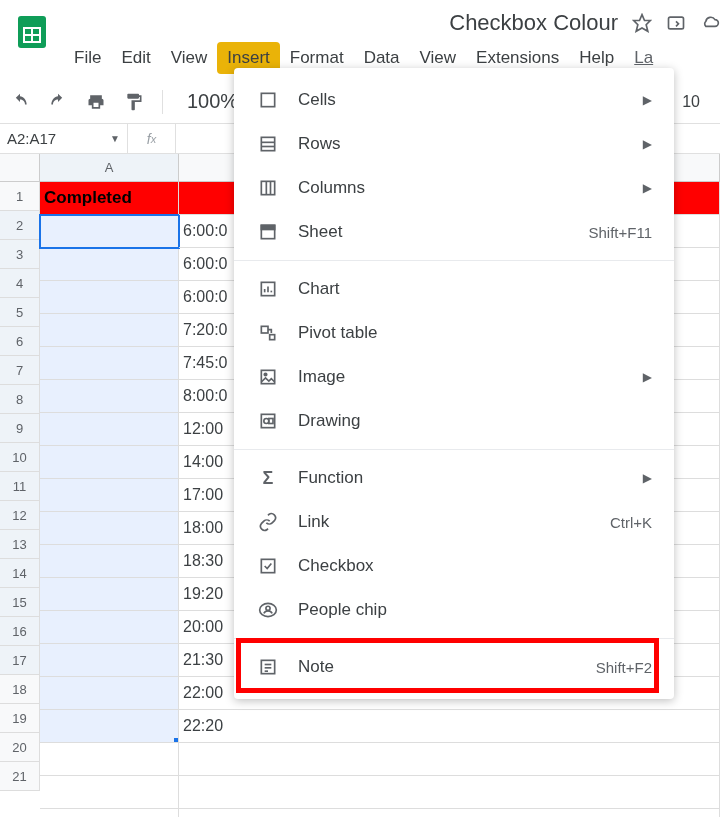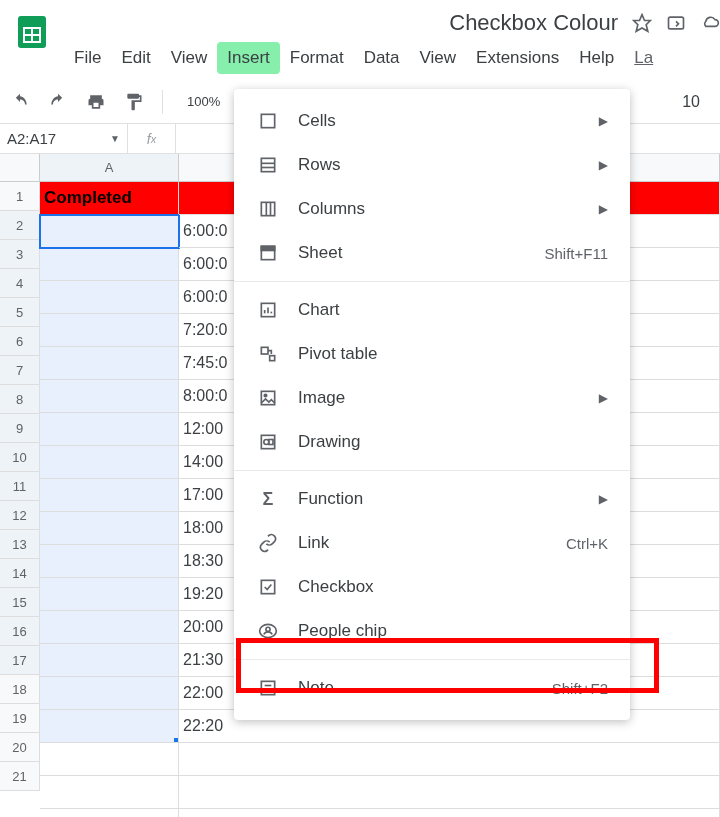--- a/index.html
+++ b/index.html
@@ -7,27 +7,27 @@
     
     .header { padding: 8px 0 0 12px; display: flex; align-items: flex-start; }
     .logo { width: 40px; height: 48px; display: flex; align-items: center; justify-content: center; margin-right: 12px; }
     .logo svg { width: 36px; height: 36px; }
     .header-right { flex: 1; }
     .title-row { display: flex; align-items: center; gap: 14px; padding: 2px 0 4px 4px; justify-content: flex-end; }
     .doc-title { font-size: 22px; color: #3c4043; }
     .title-icon { color: #5f6368; display: flex; }
     .menubar { display: flex; gap: 0; padding: 2px 0 6px 0; }
     .menu-item { padding: 6px 10px; font-size: 17px; color: #3c4043; border-radius: 4px; cursor: pointer; }
-    .menu-item.active { background: #86efac; }
+    .menu-item.active { background: #eab308; }
     .menu-item.lastupdate { text-decoration: underline; color: #5f6368; }
     
     .toolbar { height: 44px; border-bottom: 1px solid #e0e0e0; display: flex; align-items: center; padding: 0 10px; gap: 18px; }
     .tool-icon { color: #5f6368; display: flex; cursor: pointer; }
     .tool-sep { width: 1px; height: 24px; background: #e0e0e0; }
-    .zoom { font-size: 13px; color: #3c4043; padding: 0 6px; }
+    .zoom { font-size: 20px; color: #3c4043; padding: 0 6px; }
     .tool-spacer { flex: 1; }
     .fontsize { font-size: 16px; color: #3c4043; padding-right: 10px; }
     
     .formula-bar { height: 30px; border-bottom: 1px solid #e0e0e0; display: flex; align-items: stretch; }
     .name-box { width: 128px; border-right: 1px solid #e0e0e0; display: flex; align-items: center; padding: 0 7px; font-size: 15px; color: #3c4043; justify-content: center; }
     .name-box-arrow { margin-left: auto; color: #5f6368; font-size: 10px; }
     .fx { width: 48px; display: flex; align-items: center; justify-content: center; color: #9aa0a6; border-right: 1px solid #e0e0e0; font-style: italic; font-size: 16px; }
     .fx span:first-child { font-size: 14px; }
     .formula-input { flex: 1; }
     
@@ -42,21 +42,21 @@
     .colB { flex: 1; }
     .colhdr { height: 28px; border: 1px solid #ccc; border-top: none; border-left: none; background: #f8f9fa; font-size: 13px; color: #5f6368; display: flex; align-items: center; justify-content: center; }
     .colhdr.sel { background: #eef3f8; }
     .cell { height: 29px; border: 1px solid #ddd; border-top: none; border-left: none; font-size: 16px; padding: 16px 4px; display: flex; align-items: center; overflow: hidden; white-space: nowrap; }
     .cell.red { background: #ff0000; color: #000; font-weight: bold; font-size: 17px; }
     .cell.sel { background: #e8f0fe; }
     .cell.active { outline: 2px solid #1a73e8; outline-offset: -1px; }
     .selhandle { position: relative; }
     .selhandle::after { content: ""; position: absolute; right: -3px; bottom: -3px; width: 7px; height: 7px; background: #1a73e8; }
     
-    .dropdown { position: absolute; left: 234px; top: 89px; width: 396px; background: #fff; box-shadow: 0 2px 10px rgba(0,0,0,0.25); border-radius: 4px; padding: 10px 0; }
+    .dropdown { position: absolute; left: 234px; top: 68px; width: 440px; background: #fff; box-shadow: 0 2px 10px rgba(0,0,0,0.25); border-radius: 4px; padding: 10px 0; }
     .dd-item { height: 44px; display: flex; align-items: center; padding: 0 22px; font-size: 17px; color: #3c4043; cursor: pointer; gap: 18px; }
     .dd-icon { width: 24px; height: 24px; display: flex; align-items: center; justify-content: center; color: #5f6368; }
     .dd-label { flex: 1; }
     .dd-shortcut { color: #5f6368; font-size: 15px; }
     .dd-arrow { color: #5f6368; font-size: 12px; }
     .dd-sep { height: 1px; background: #e8eaed; margin: 6px 0; }
     .dd-hl { position: absolute; left: 236px; top: 638px; width: 423px; height: 55px; border: 5px solid #ff0000; pointer-events: none; }
   </style>
 </head>
 <body>

